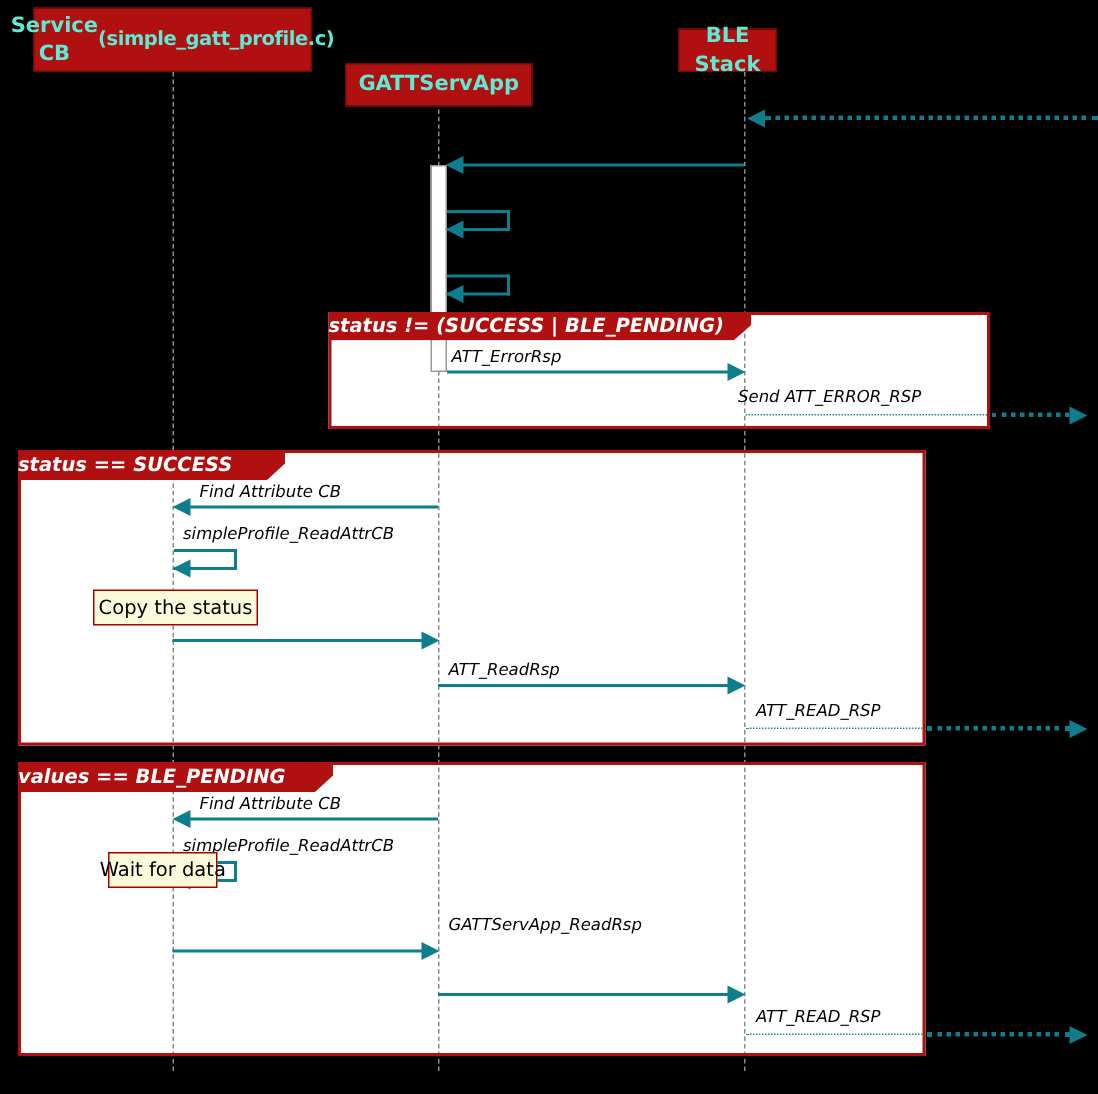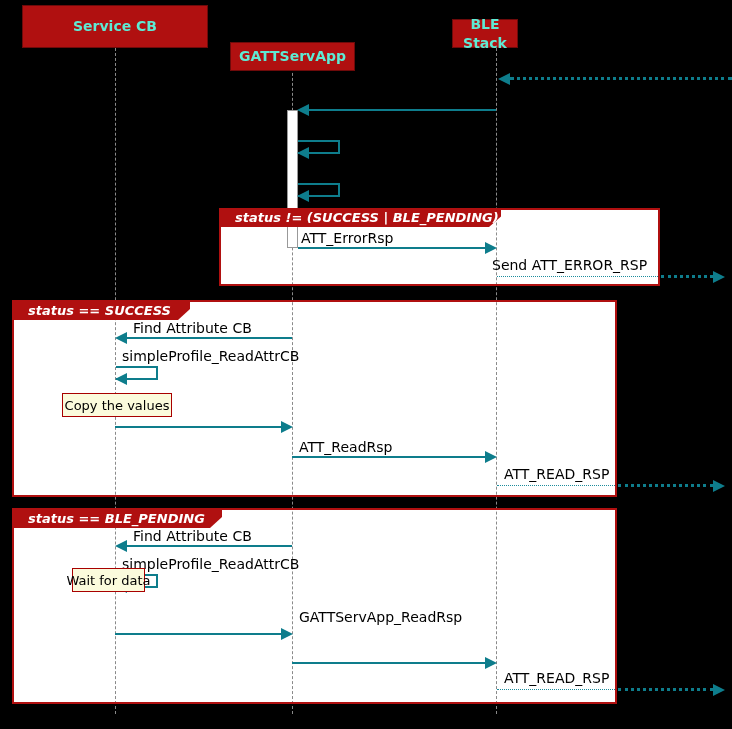--- a/index.html
+++ b/index.html
@@ -46,21 +46,20 @@
     z-index: 4;
     pointer-events: none;
   }
   .frag-header {
     position: absolute;
     background: #B01010;
     color: #FFFFFF;
     font-size: 13px;
     font-style: italic;
     font-weight: 600;
-    padding-left: 16px;
     padding-right: 18px;
     display: flex;
     align-items: center;
     white-space: nowrap;
     z-index: 5;
     clip-path: polygon(0 0, 100% 0, 100% 45%, calc(100% - 12px) 100%, 0 100%);
   }
 
   
   .activation {
@@ -88,25 +87,26 @@
     position: absolute;
     border: 2px solid #0E7D8C;
     border-left: none;
     background: transparent;
     z-index: 5;
   }
 
   
   .msg-label {
     position: absolute;
-    font-size: 14px;
+    font-size: 11px;
     color: #000000;
     white-space: nowrap;
     z-index: 6;
     line-height: 16px;
+    font-style: italic;
   }
 
   
   .note {
     position: absolute;
     background: #FBFBDC;
     border: 1px solid #A80000;
     color: #000000;
     font-size: 13px;
     display: flex;
@@ -129,24 +129,25 @@
 
 <div class="activation" style="left:287px; top:110px; width:11px; height:138px;"></div>
 
 <div class="frag-outline" style="left:219px; top:208px; width:441px; height:78px;"></div>
 <div class="frag-header" style="left:219px; top:208px; width:282px; height:19px;">status != (SUCCESS | BLE_PENDING)</div>
 
 <div class="frag-outline" style="left:12px; top:300px; width:605px; height:197px;"></div>
 <div class="frag-header" style="left:12px; top:300px; width:178px; height:20px;">status == SUCCESS</div>
 
 <div class="frag-outline" style="left:12px; top:508px; width:605px; height:196px;"></div>
-<div class="frag-header" style="left:12px; top:508px; width:210px; height:20px;">status == BLE_PENDING</div>
+<div class="frag-header" style="left:12px; top:508px; width:210px; height:20px;">values == BLE_PENDING</div>
 
 <div class="participant" style="left:22px; top:5px; width:186px; height:43px;">
   <span>Service CB</span>
+  <span class="sub">(simple_gatt_profile.c)</span>
 </div>
 <div class="participant" style="left:230px; top:19px; width:125px; height:29px;margin-top:23px;">
   <span>GATTServApp</span>
 </div>
 <div class="participant" style="left:452px; top:19px; width:66px; height:29px;">
   <span>BLE Stack</span>
 </div>
 
 <div class="head-l" style="left:498px; top:73px;"></div>
 <div class="line dot-thick" style="left:510px; top:77px; width:222px;"></div>
@@ -170,21 +171,21 @@
 <div class="head-r" style="left:713px; top:271px;"></div>
 
 <div class="msg-label" style="left:133px; top:320px;">Find Attribute CB</div>
 <div class="head-l" style="left:115px; top:332px;"></div>
 <div class="line" style="left:126px; top:337px; width:166px;"></div>
 
 <div class="msg-label" style="left:122px; top:348px;">simpleProfile_ReadAttrCB</div>
 <div class="self-loop" style="left:116px; top:366px; width:42px; height:14px;"></div>
 <div class="head-l" style="left:115px; top:373px;"></div>
 
-<div class="note" style="left:62px; top:393px; width:110px; height:24px;">Copy the values</div>
+<div class="note" style="left:62px; top:393px; width:110px; height:24px;">Copy the status</div>
 
 <div class="line" style="left:115px; top:426px; width:167px;"></div>
 <div class="head-r" style="left:281px; top:421px;"></div>
 
 <div class="msg-label" style="left:299px; top:439px;">ATT_ReadRsp</div>
 <div class="line" style="left:292px; top:456px; width:194px;"></div>
 <div class="head-r" style="left:485px; top:451px;"></div>
 
 <div class="msg-label" style="left:504px; top:466px;">ATT_READ_RSP</div>
 <div class="line dot-thin" style="left:497px; top:485px; width:118px;"></div>

